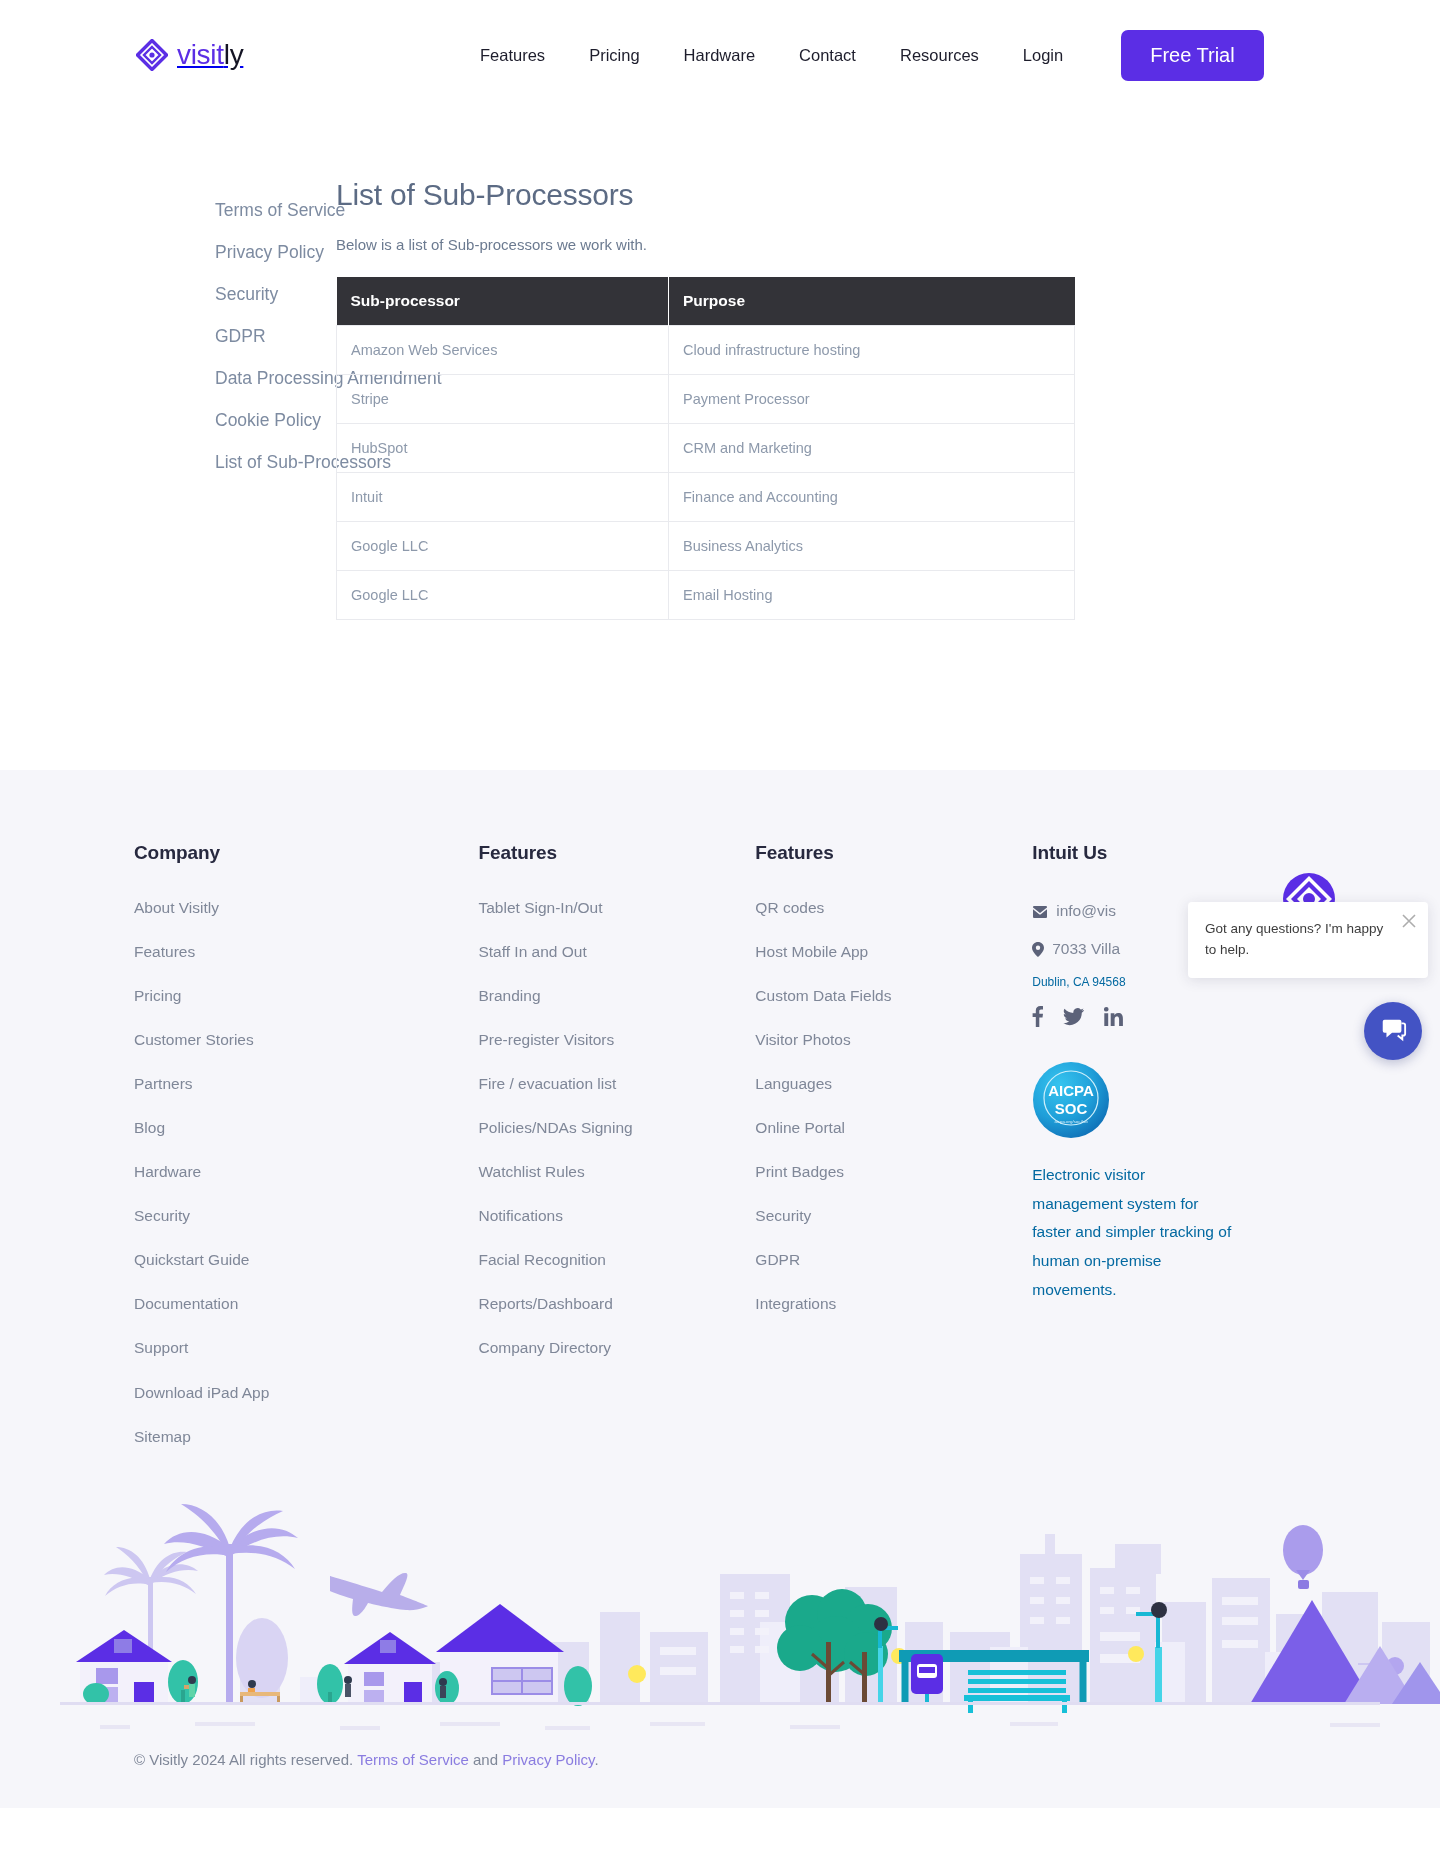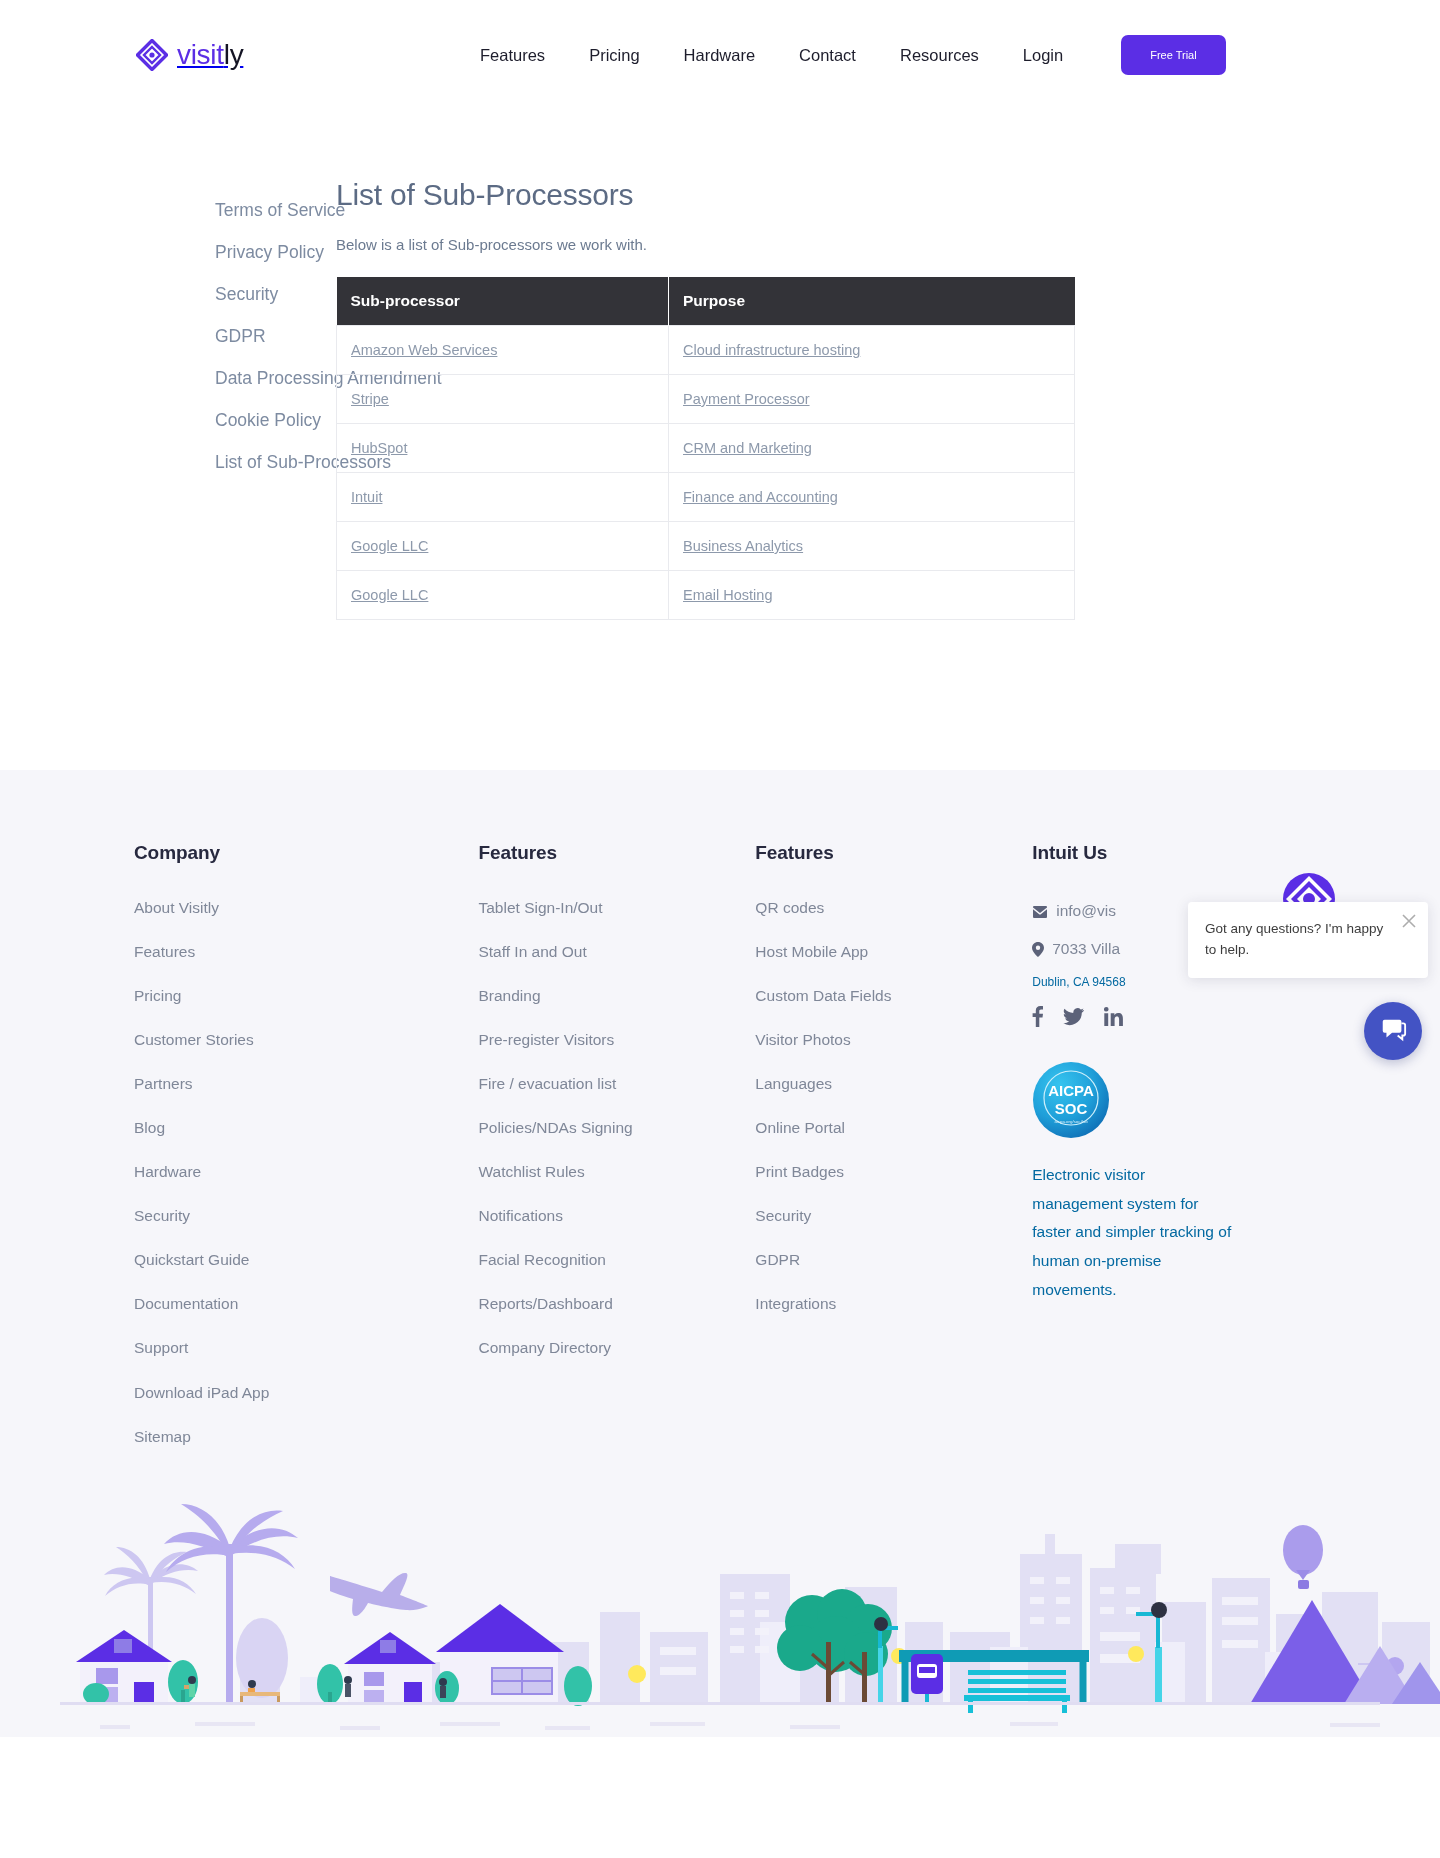--- a/index.html
+++ b/index.html
@@ -37,21 +37,21 @@
     text-decoration: none;
     padding: 8px 22px;
     white-space: nowrap;
   }
   .free-trial {
     margin-left: 36px;
     background: #5b2ee5;
     color: #fff;
     border: none;
     border-radius: 7px;
-    font-size: 11px;
+    font-size: 20px;
     font-family: inherit;
     font-weight: 500;
     padding: 14px 29px;
     cursor: pointer;
     white-space: nowrap;
   }
 
   
   .main {
     display: flex;
@@ -103,21 +103,20 @@
     padding: 15px 14px;
     border-right: 1px solid #ffffff;
   }
   table.subproc th:last-child { border-right: none; }
   table.subproc td {
     font-size: 14.5px;
     color: #8d99ab;
     padding: 15px 14px;
     border: 1px solid #e9eaee;
     height: 49px;
-    text-decoration: underline;
   }
   table.subproc col.c1 { width: 332px; }
 
   
   .footer {
     background: #f6f6fa;
     padding: 72px 0 0 0;
     position: relative;
   }
   .footer-cols {
@@ -630,20 +629,24 @@
         <rect x="545" y="244" width="45" height="4"></rect>
         <rect x="650" y="240" width="55" height="4"></rect>
         <rect x="790" y="243" width="50" height="4"></rect>
         <rect x="1010" y="240" width="48" height="4"></rect>
         <rect x="100" y="243" width="30" height="4"></rect>
         <rect x="1330" y="241" width="50" height="4"></rect>
       </g>
     </svg>
   </div>
 
+  <div class="copyright">
+    <span>© Visitly 2024 All rights reserved.</span>
+    <a href="#">Terms of Service</a><span> and </span><a href="#">Privacy Policy</a><span>.</span>
+  </div>
 </footer>
 
 <div class="chat-avatar">
   <svg viewBox="0 0 52 52" width="52" height="52">
     <circle cx="26" cy="26" r="26" fill="#ffffff"></circle>
     <path d="M26 0A26 26 0 0 1 52 26 26 26 0 0 1 26 52 26 26 0 0 1 0 26 26 26 0 0 1 26 0Z" fill="#5b2ee5"></path>
     <path d="M26 3 49 26 26 49 3 26Z" fill="#ffffff"></path>
     <path d="M26 8 44 26 26 44 8 26Z" fill="#5b2ee5"></path>
     <path d="M26 14 38 26 26 38 14 26Z" fill="#ffffff"></path>
     <circle cx="26" cy="26" r="6" fill="#5b2ee5"></circle>

